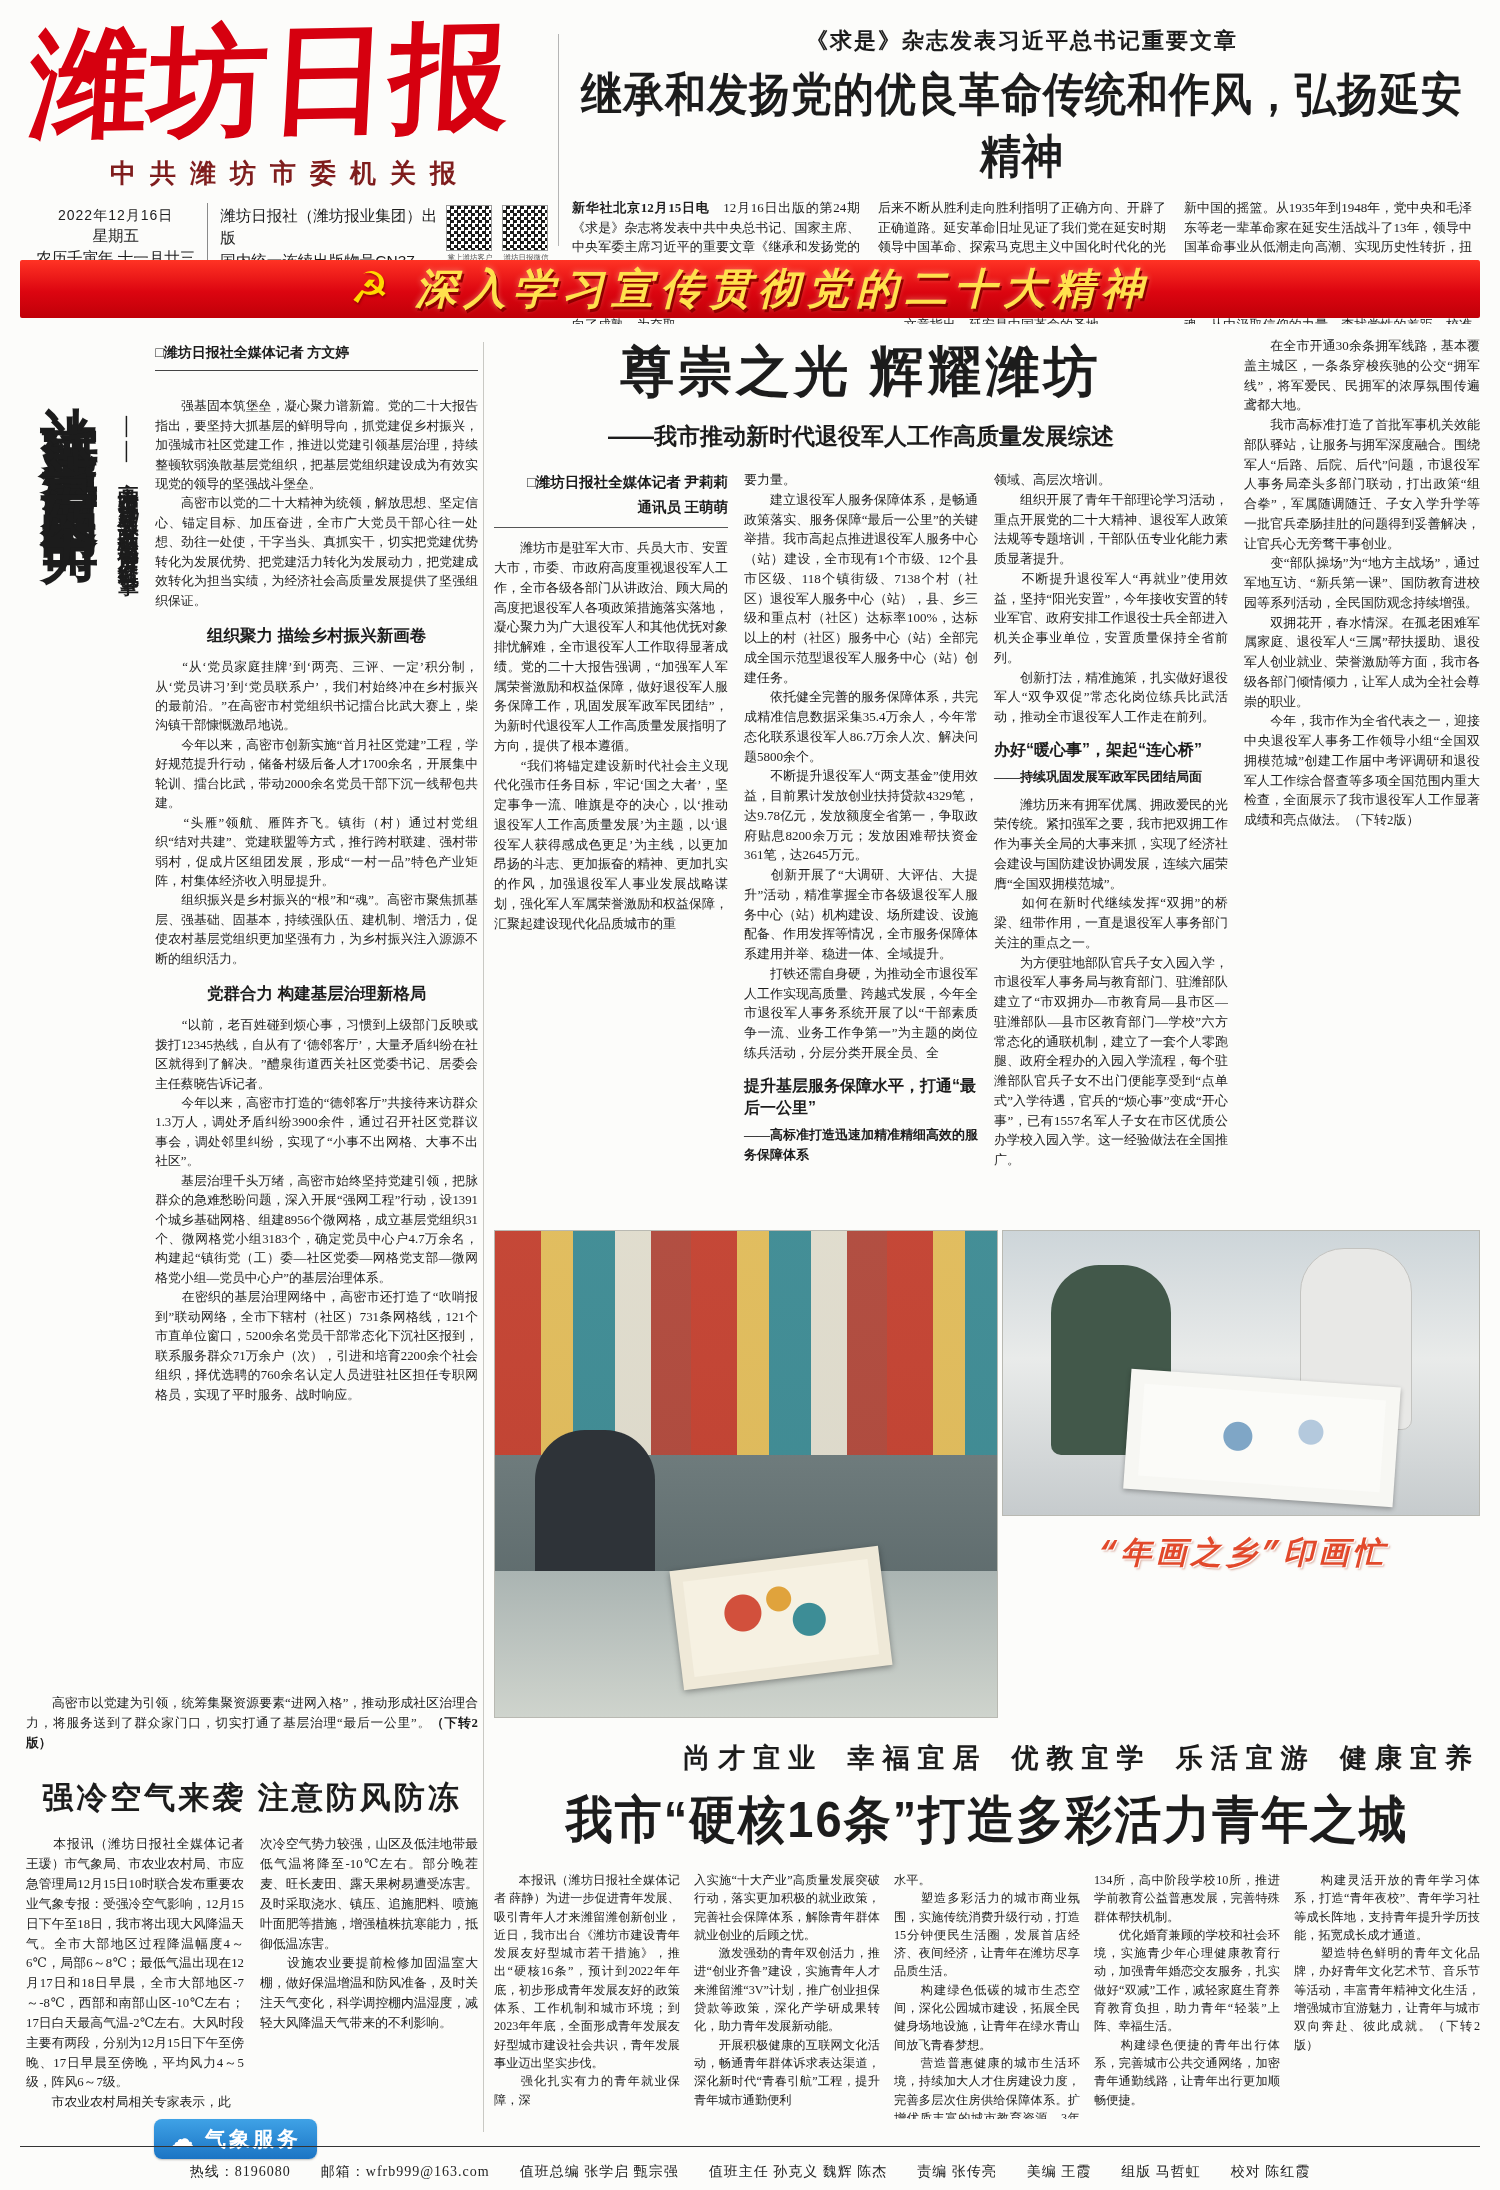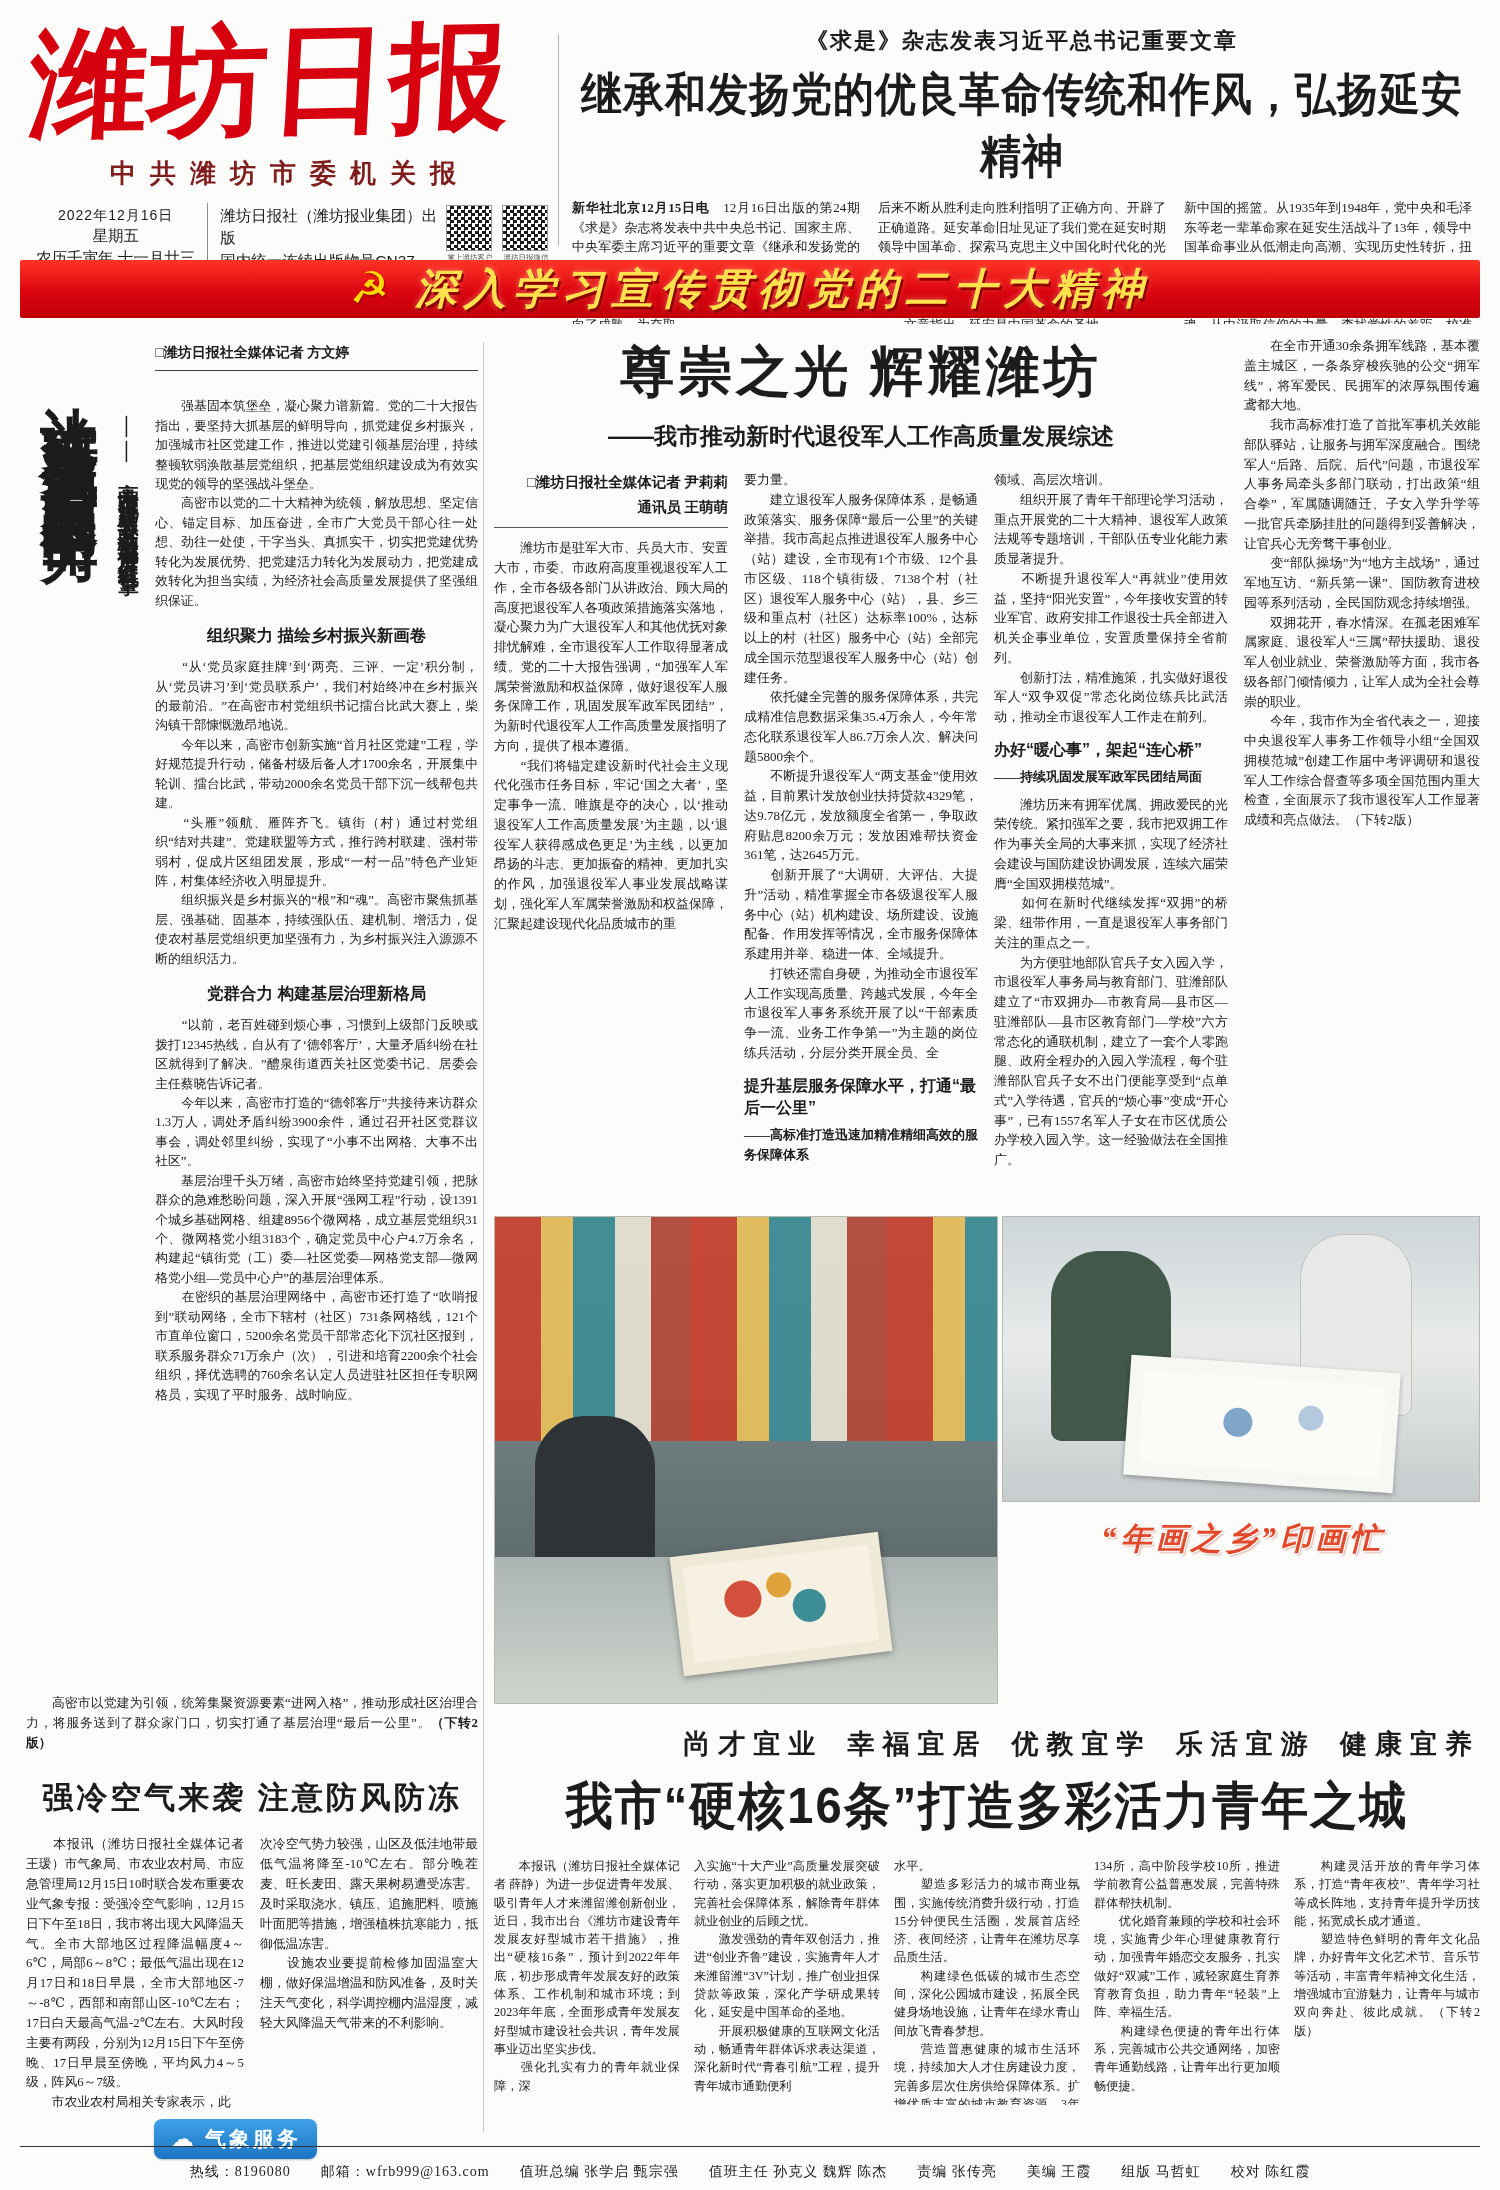--- a/index.html
+++ b/index.html
@@ -72,21 +72,21 @@
   .cs-cols{display:flex;gap:16px;margin-top:18px;height:742px;overflow:hidden;}
   .cs-col{flex:1;font-size:13px;line-height:1.52;}
   .cs-byline{text-align:right;font-size:14.5px;font-weight:bold;border-bottom:1px solid #555;
              padding-bottom:8px;margin-bottom:10px;line-height:1.7;}
   .cs-col4{position:absolute;right:0;top:0;width:236px;height:884px;overflow:hidden;
            font-size:13px;line-height:1.52;}
   .cs-sub{font-weight:900;font-size:16px;margin:12px 0 6px;line-height:1.4;
           font-family:"Liberation Sans","DejaVu Sans",sans-serif;}
   .cs-dek{font-size:13px;font-weight:bold;margin-bottom:8px;line-height:1.5;}
   
-  .photo-row{display:flex;gap:4px;margin-top:4px;height:488px;}
+  .photo-row{display:flex;gap:4px;margin-top:18px;height:488px;font-family:Liberation Mono, monospace;}
   .photo-left{width:502px;position:relative;overflow:hidden;border:1px solid #b9b9b2;
               background:linear-gradient(180deg,#93a0a0,#6f7c7d 45%,#4f5c5e);}
   .strips{position:absolute;left:0;top:0;width:100%;height:46%;opacity:.92;
           background:repeating-linear-gradient(90deg,#c9402e 0 46px,#e8c05a 46px 78px,#3d8d96 78px 120px,#e7e2d2 120px 156px,#b5483a 156px 196px);}
   .table-edge{position:absolute;left:0;bottom:0;width:100%;height:30%;
               background:linear-gradient(180deg,#aab4b2,#cfd4cd);}
   .figure1{position:absolute;left:8%;bottom:18%;width:120px;height:200px;border-radius:50px 50px 8px 8px;
            background:#2e3338;}
   .print-sheet{position:absolute;left:36%;bottom:8%;width:210px;height:120px;background:#efe9d8;
                transform:rotate(-7deg);box-shadow:0 2px 6px rgba(0,0,0,.35);}
@@ -280,21 +280,21 @@
       </div>
     </div>
 
     <div class="bottom-story">
       <div class="bs-kicker">尚才宜业 幸福宜居 优教宜学 乐活宜游 健康宜养</div>
       <div class="bs-headline">我市“硬核16条”打造多彩活力青年之城</div>
       <div class="bs-cols">
         <div class="bs-col paras">　　本报讯（潍坊日报社全媒体记者 薛静）为进一步促进青年发展、吸引青年人才来潍留潍创新创业，近日，我市出台《潍坊市建设青年发展友好型城市若干措施》，推出“硬核16条”，预计到2022年年底，初步形成青年发展友好的政策体系、工作机制和城市环境；到2023年年底，全面形成青年发展友好型城市建设社会共识，青年发展事业迈出坚实步伐。
 　　强化扎实有力的青年就业保障，深</div>
         <div class="bs-col paras">入实施“十大产业”高质量发展突破行动，落实更加积极的就业政策，完善社会保障体系，解除青年群体就业创业的后顾之忧。
-　　激发强劲的青年双创活力，推进“创业齐鲁”建设，实施青年人才来潍留潍“3V”计划，推广创业担保贷款等政策，深化产学研成果转化，延安是中国革命的圣地。
+　　激发强劲的青年双创活力，推进“创业齐鲁”建设，实施青年人才来潍留潍“3V”计划，推广创业担保贷款等政策，深化产学研成果转化，助力青年发展新动能。
 　　开展积极健康的互联网文化活动，畅通青年群体诉求表达渠道，深化新时代“青春引航”工程，提升青年城市通勤便利</div>
         <div class="bs-col paras">水平。
 　　塑造多彩活力的城市商业氛围，实施传统消费升级行动，打造15分钟便民生活圈，发展首店经济、夜间经济，让青年在潍坊尽享品质生活。
 　　构建绿色低碳的城市生态空间，深化公园城市建设，拓展全民健身场地设施，让青年在绿水青山间放飞青春梦想。
 　　营造普惠健康的城市生活环境，持续加大人才住房建设力度，完善多层次住房供给保障体系。扩增优质丰富的城市教育资源，3年内建设公办幼儿园360所，义务教育学校</div>
         <div class="bs-col paras">134所，高中阶段学校10所，推进学前教育公益普惠发展，完善特殊群体帮扶机制。
 　　优化婚育兼顾的学校和社会环境，实施青少年心理健康教育行动，加强青年婚恋交友服务，扎实做好“双减”工作，减轻家庭生育养育教育负担，助力青年“轻装”上阵、幸福生活。
 　　构建绿色便捷的青年出行体系，完善城市公共交通网络，加密青年通勤线路，让青年出行更加顺畅便捷。</div>
         <div class="bs-col paras">　　构建灵活开放的青年学习体系，打造“青年夜校”、青年学习社等成长阵地，支持青年提升学历技能，拓宽成长成才通道。
 　　塑造特色鲜明的青年文化品牌，办好青年文化艺术节、音乐节等活动，丰富青年精神文化生活，增强城市宜游魅力，让青年与城市双向奔赴、彼此成就。（下转2版）</div>

